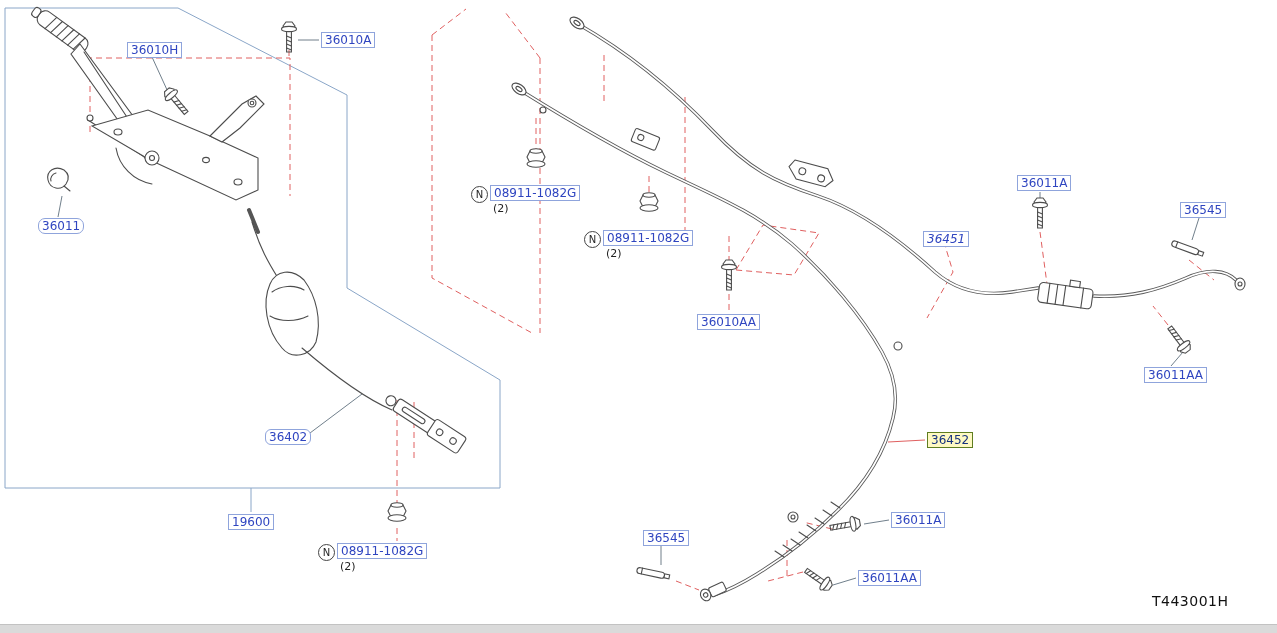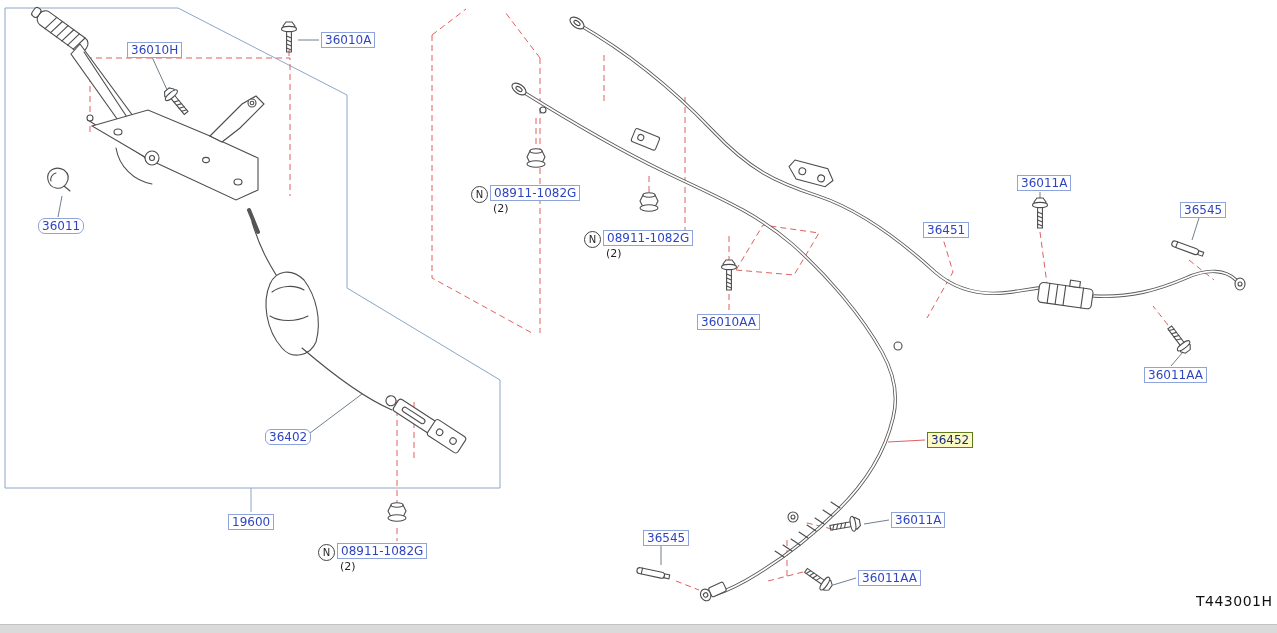--- a/index.html
+++ b/index.html
@@ -213,37 +213,37 @@
       <use href="#pin" transform="translate(637,570) rotate(12)"></use>
     </g>
   </svg>
 
   <div class="lbl" style="left:127px;top:42px;">36010H</div>
   <div class="lbl" style="left:321px;top:32px;">36010A</div>
   <div class="lbl" style="left:38px;top:218px;border-radius:7px;">36011</div>
   <div class="lbl" style="left:265px;top:429px;border-radius:6px;">36402</div>
   <div class="lbl" style="left:228px;top:514px;">19600</div>
   <div class="lbl" style="left:697px;top:314px;">36010AA</div>
-  <div class="lbl" style="left:923px;top:222px;">36451</div>
+  <div class="lbl" style="left:923px;top:231px;font-style:italic;">36451</div>
   <div class="lbl" style="left:1017px;top:175px;">36011A</div>
   <div class="lbl" style="left:1180px;top:202px;">36545</div>
   <div class="lbl" style="left:1144px;top:367px;">36011AA</div>
   <div class="lbl hl" style="left:927px;top:432px;">36452</div>
   <div class="lbl" style="left:891px;top:512px;">36011A</div>
   <div class="lbl" style="left:643px;top:530px;">36545</div>
   <div class="lbl" style="left:858px;top:570px;">36011AA</div>
 
   <div class="ncircle" style="left:471px;top:186px;">N</div>
   <div class="lbl" style="left:490px;top:185px;">08911-1082G</div>
   <div class="qty" style="left:493px;top:202px;">(2)</div>
 
   <div class="ncircle" style="left:584px;top:231px;">N</div>
   <div class="lbl" style="left:603px;top:230px;">08911-1082G</div>
   <div class="qty" style="left:606px;top:247px;">(2)</div>
 
   <div class="ncircle" style="left:318px;top:544px;">N</div>
   <div class="lbl" style="left:337px;top:543px;">08911-1082G</div>
   <div class="qty" style="left:340px;top:560px;">(2)</div>
 
-  <div class="code" style="left:1152px;top:593px;margin-left:44px;">T443001H</div>
+  <div class="code" style="left:1152px;top:593px;">T443001H</div>
 
   <div class="hscroll"></div>
 </div>
 
 </body></html>

